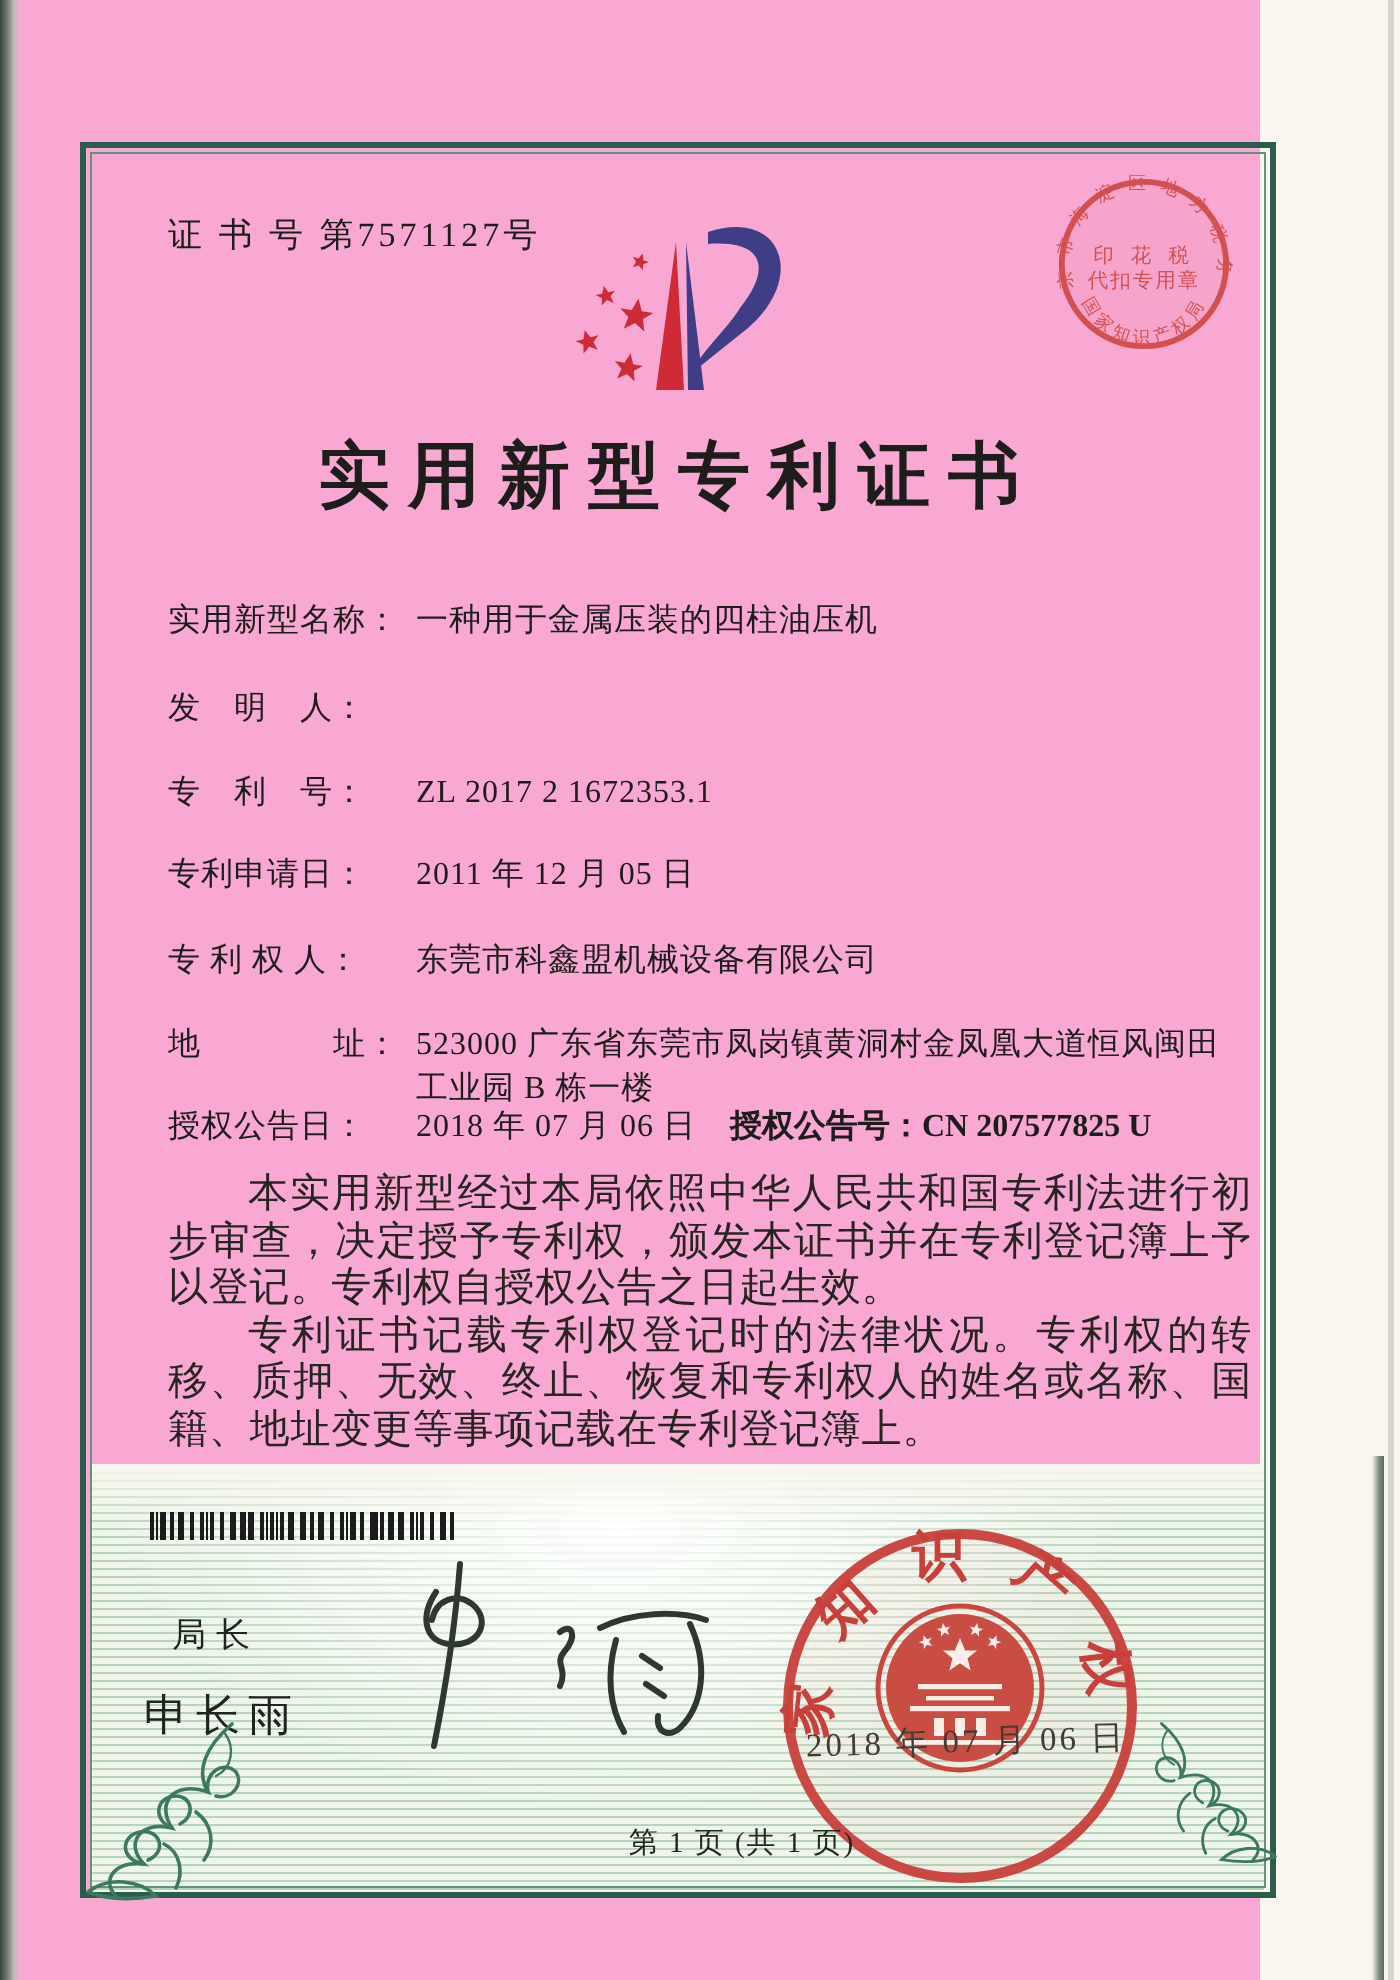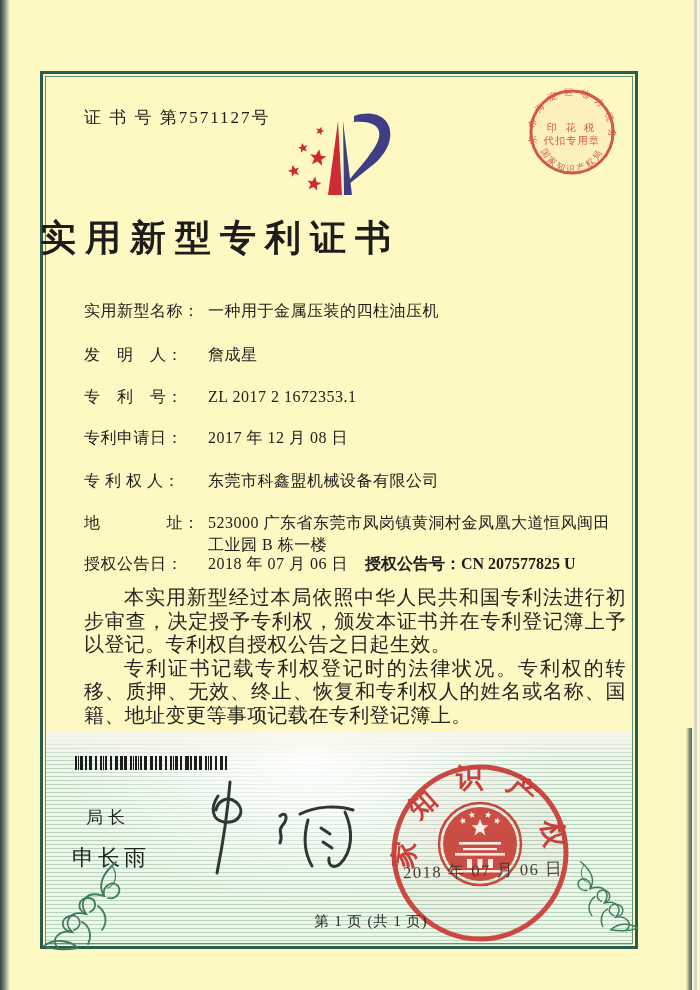--- a/index.html
+++ b/index.html
@@ -1,21 +1,21 @@
 <!DOCTYPE html>
 <html><head>
 <meta charset="utf-8">
 <style>
   html,body{margin:0;padding:0;}
   body{
     width:700px;height:990px;overflow:hidden;
     font-family:"Liberation Serif","DejaVu Serif",serif;
     background:#f8f6ee;color:#1d1d1b;
   }
-  .page{position:relative;width:700px;height:990px;background:#fef9c3;}
+  .page{position:relative;width:630px;height:990px;background:#f9a8d4;}
   
   .scan-edge-left{position:absolute;left:0;top:0;width:10px;height:990px;
     background:linear-gradient(90deg,#39453c 0,#6f796f 35%,#b9bfb3 70%,rgba(248,246,238,0) 100%);}
   .scan-edge-right{position:absolute;left:686px;top:728px;width:6px;height:262px;
     background:linear-gradient(90deg,rgba(248,246,238,0),#7e8a7f 60%,#5d685e);}
   .scan-edge-right-top{position:absolute;left:694px;top:0;width:3px;height:990px;background:#d7d6cc;}
   
   .frame{position:absolute;left:40px;top:71px;width:598px;height:878px;
     box-sizing:border-box;border:3px solid #2a5d4d;z-index:4;pointer-events:none;}
   .frame-inner{position:absolute;inset:2px;border:1px solid #639179;}
@@ -23,21 +23,21 @@
   .panel{position:absolute;left:46px;top:732px;width:586px;height:214px;z-index:1;
     background-color:#eef5ea;
     background-image:
       radial-gradient(ellipse at 45% 12%, rgba(255,255,255,0.95), rgba(255,255,255,0) 55%),
       repeating-linear-gradient(180deg, rgba(110,165,125,0.42) 0 1px, rgba(238,245,234,0) 1px 4px);}
   .panel-fade{position:absolute;left:0;top:0;width:100%;height:30px;
     background:linear-gradient(180deg,#f8f6ee 0,rgba(248,246,238,0) 100%);}
   
   .cert-no{position:absolute;left:84px;top:106px;font-size:17px;letter-spacing:2px;z-index:5;}
   .logo{position:absolute;left:285px;top:101px;width:112px;height:100px;z-index:5;}
-  .title{position:absolute;left:40px;top:214px;width:598px;text-align:left;
+  .title{position:absolute;left:40px;top:214px;width:598px;text-align:center;
     font-size:36px;font-weight:bold;letter-spacing:9px;z-index:5;}
   
   .tax-stamp{position:absolute;left:527px;top:87px;width:90px;height:90px;z-index:6;opacity:.92;}
   
   .row{position:absolute;left:84px;display:flex;font-size:16px;line-height:22px;z-index:5;width:540px;}
   .lbl{flex:none;width:124px;white-space:pre;letter-spacing:.5px;}
   .val{flex:1;letter-spacing:.5px;}
   .val.addr{max-width:426px;}
   .grant-pair{position:absolute;left:281px;top:0;white-space:nowrap;font-weight:bold;}
   
@@ -129,29 +129,28 @@
   </svg>
 
   <div class="title">实用新型专利证书</div>
 
   <div class="row" style="top:300px">
     <span class="lbl">实用新型名称：</span>
     <span class="val">一种用于金属压装的四柱油压机</span>
   </div>
   <div class="row" style="top:344px">
     <span class="lbl">发　明　人：</span>
-    <span class="val">詹成星</span>
   </div>
   <div class="row" style="top:386px">
     <span class="lbl">专　利　号：</span>
     <span class="val">ZL 2017 2 1672353.1</span>
   </div>
   <div class="row" style="top:427px">
     <span class="lbl">专利申请日：</span>
-    <span class="val">2017 年 12 月 08 日</span>
+    <span class="val">2011 年 12 月 05 日</span>
   </div>
   <div class="row" style="top:470px">
     <span class="lbl">专 利 权 人：</span>
     <span class="val">东莞市科鑫盟机械设备有限公司</span>
   </div>
   <div class="row" style="top:512px">
     <span class="lbl">地　　　　址：</span>
     <span class="val addr">523000 广东省东莞市凤岗镇黄洞村金凤凰大道恒风闽田工业园 B 栋一楼</span>
   </div>
   <div class="row" style="top:553px">

